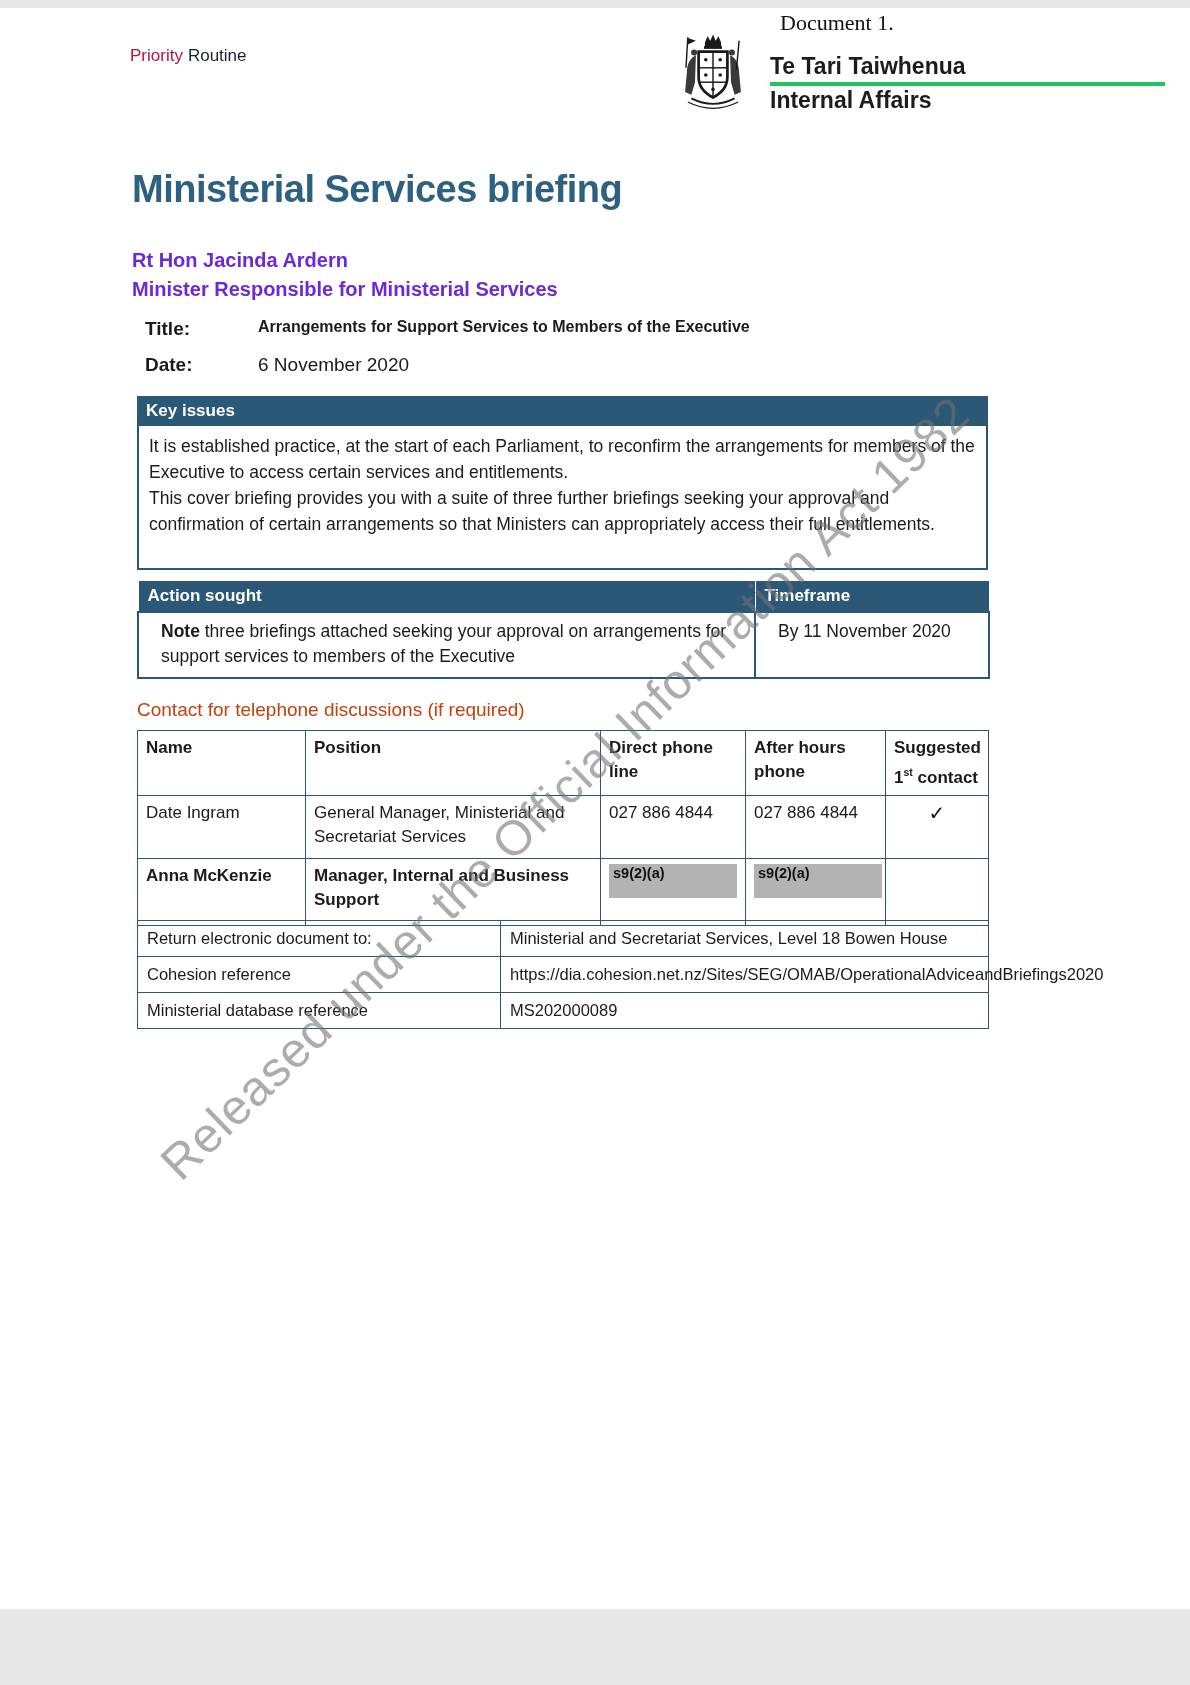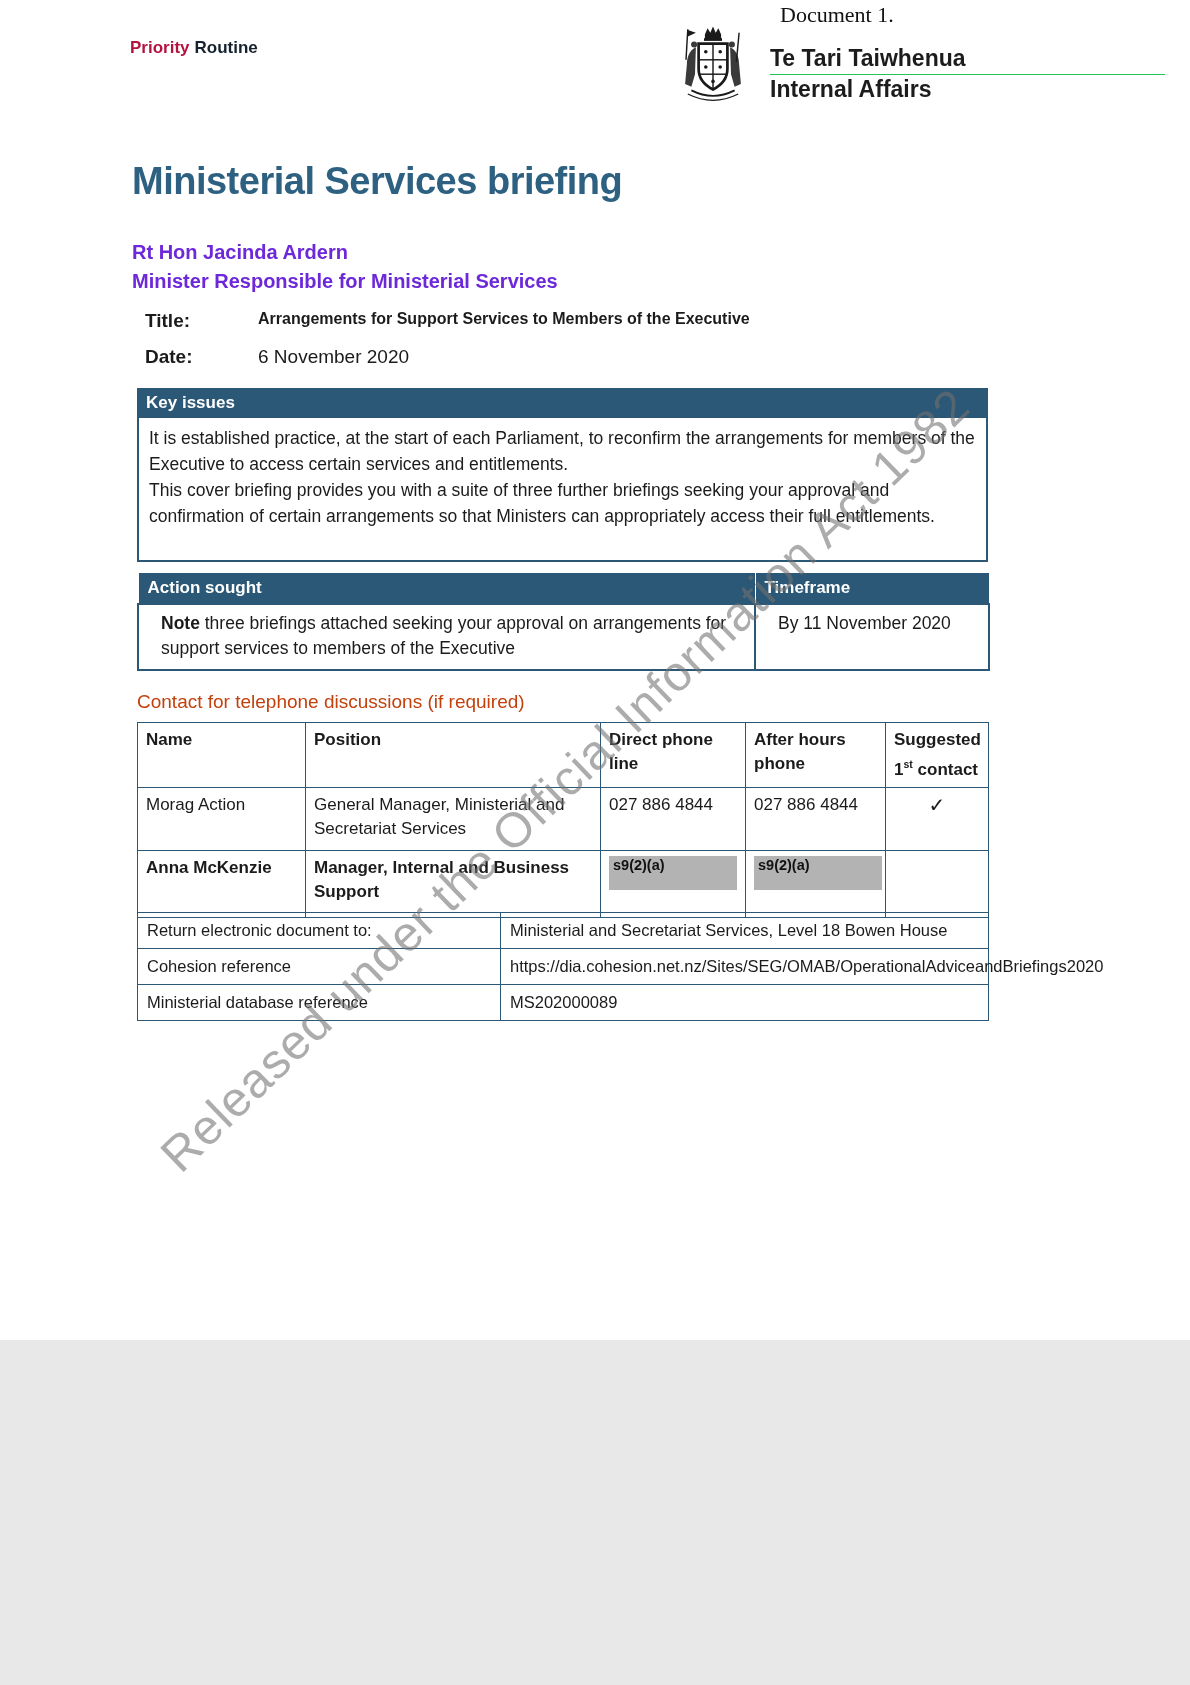--- a/index.html
+++ b/index.html
@@ -1,27 +1,27 @@
 <!DOCTYPE html>
 <html><head>
 <meta charset="utf-8">
 <style>
   html,body{margin:0;padding:0;background:#e8e8e8;}
   .page{
-    position:relative;width:1190px;height:1340px;margin:0 auto;background:#ffffff;
+    position:relative;width:1190px;height:1601px;margin:8px auto;background:#ffffff;
     font-family:"Liberation Sans","DejaVu Sans",sans-serif;color:#1b1b1b;overflow:hidden;
   }
   
   .doc-label{position:absolute;left:780px;top:2px;font-family:"Liberation Serif","DejaVu Serif",serif;font-size:22px;color:#111;}
-  .priority{position:absolute;left:130px;top:38px;font-size:17px;font-weight:bold;text-align:center;}
+  .priority{position:absolute;left:130px;top:38px;font-size:17px;font-weight:normal;text-align:center;}
   .priority .p-red{color:#b5133f;}
   .priority .p-val{color:#16222e;margin-left:5px;}
   .crest{position:absolute;left:665px;top:22px;width:96px;height:90px;}
   .agency{position:absolute;left:770px;top:44px;font-weight:bold;font-size:23px;line-height:29px;color:#1c1c1c;}
-  .agency .maori{display:block;width:395px;border-bottom:1px solid #22c55e;padding-bottom:1px;}
+  .agency .maori{display:block;width:395px;border-bottom:4px solid #22c55e;padding-bottom:1px;}
   .agency .english{display:block;}
   
   .main-title{position:absolute;left:132px;top:160px;font-size:38px;font-weight:bold;color:#2e6181;letter-spacing:-0.5px;}
   .recipient{position:absolute;left:132px;top:238px;font-size:20px;font-weight:bold;line-height:29px;color:#6d28d9;}
   .meta{position:absolute;left:145px;top:310px;font-size:19px;}
   .meta-row{display:flex;margin-bottom:14px;gap:20px;}
   .meta-label{width:93px;font-weight:bold;}
   .meta-title-val{font-weight:bold;font-size:16px;}
   .meta-date-val{font-weight:normal;}
   
@@ -158,21 +158,21 @@
       <tr>
         <th>Name</th>
         <th>Position</th>
         <th>Direct phone line</th>
         <th>After hours phone</th>
         <th><span>Suggested 1</span><sup>st</sup><span> contact</span></th>
       </tr>
     </thead>
     <tbody>
       <tr class="r1">
-        <td>Morag Action</td>
+        <td>Date Ingram</td>
         <td>General Manager, Ministerial and Secretariat Services</td>
         <td>027 886 4844</td>
         <td>027 886 4844</td>
         <td class="check">✓</td>
       </tr>
       <tr class="r2">
         <td>Anna McKenzie</td>
         <td>Manager, Internal and Business Support</td>
         <td>
           <div class="redact">s9(2)(a)</div>

